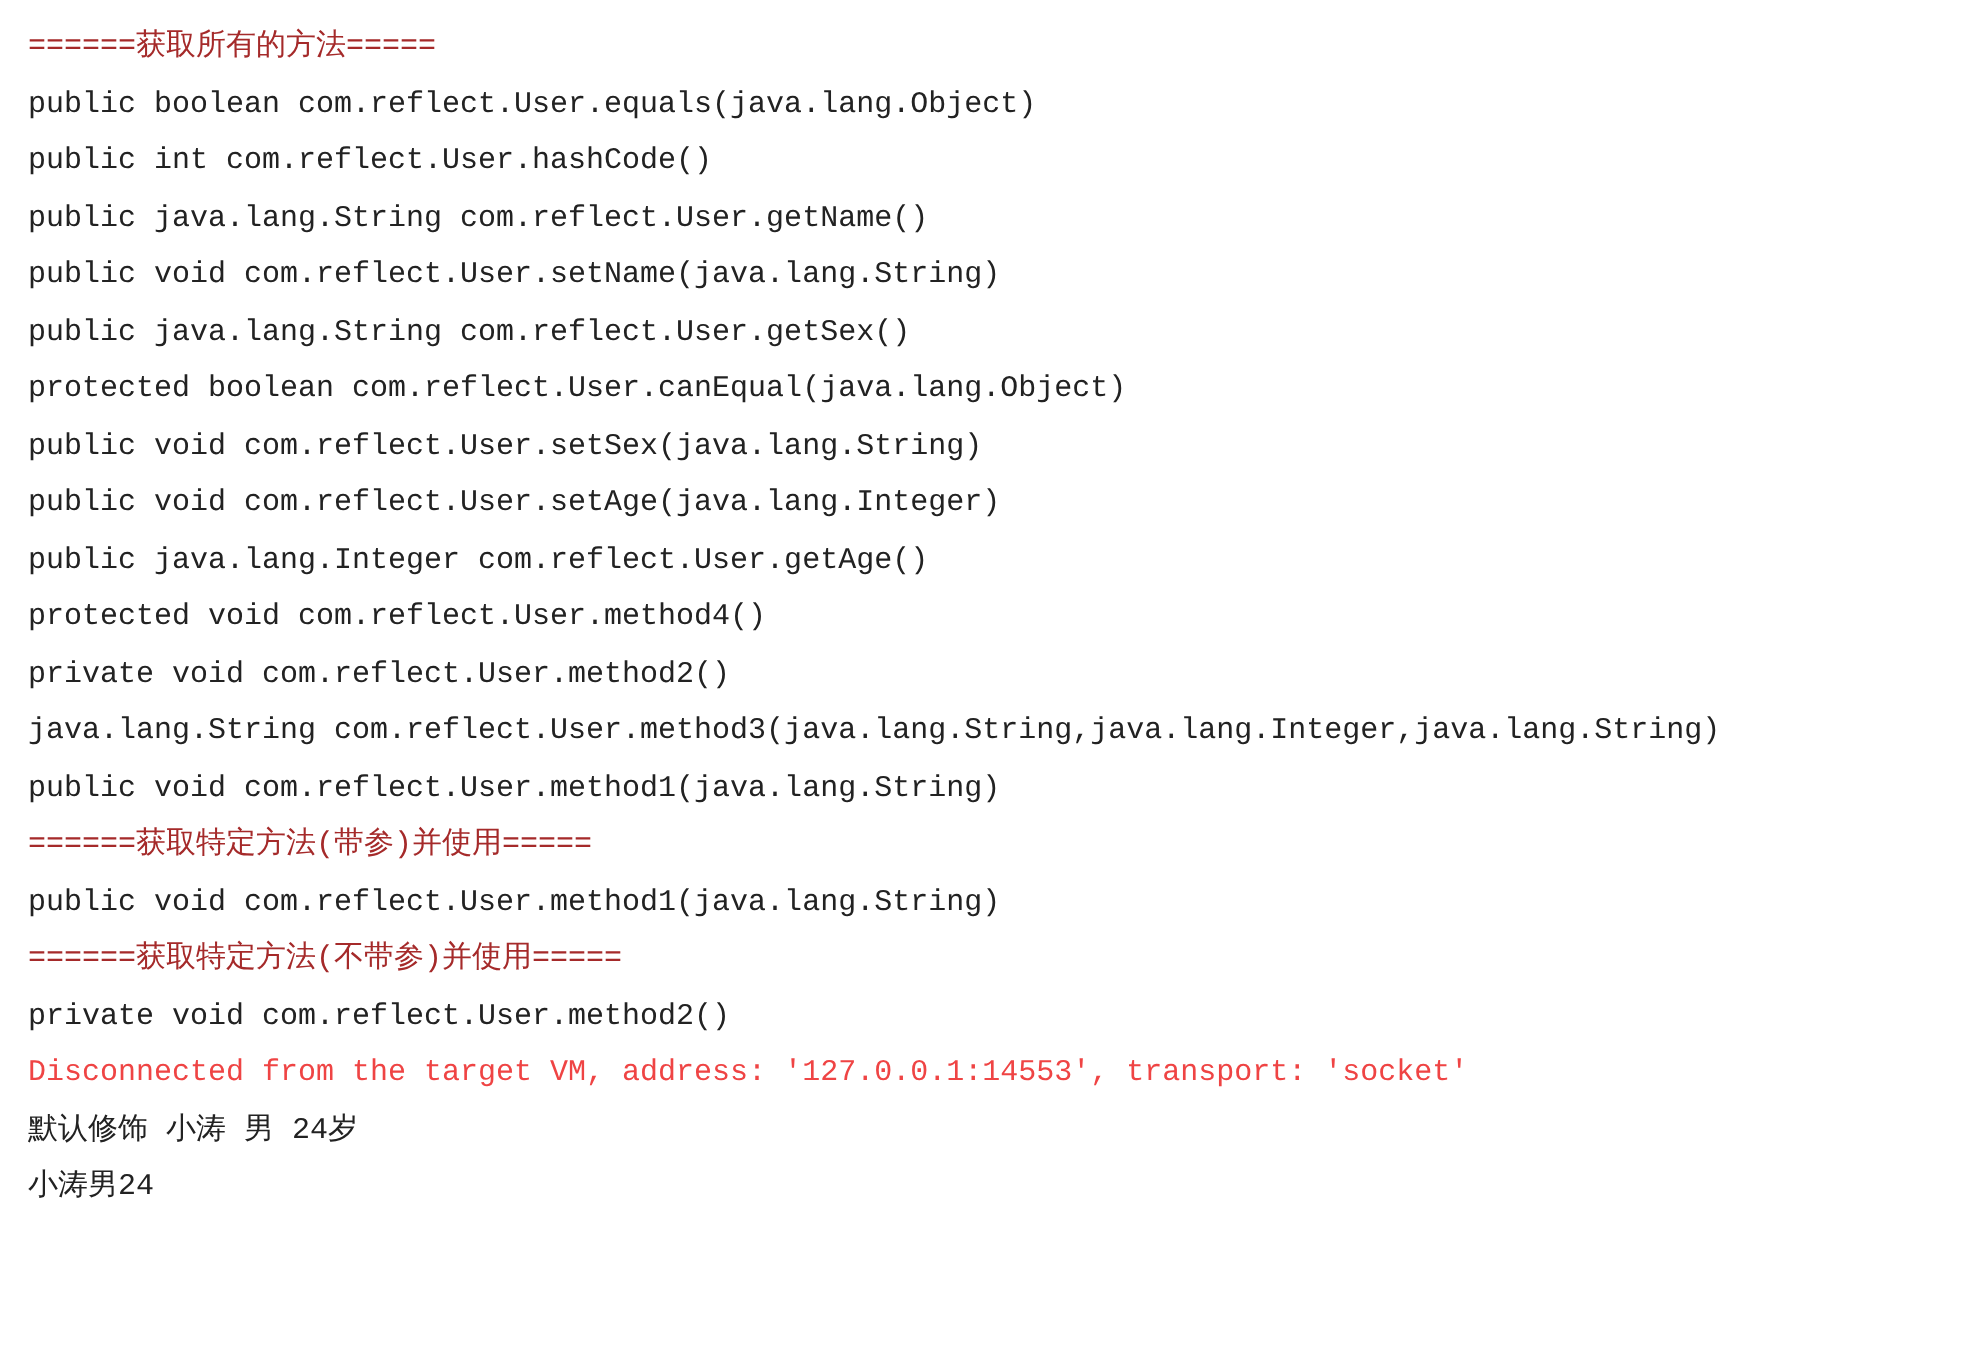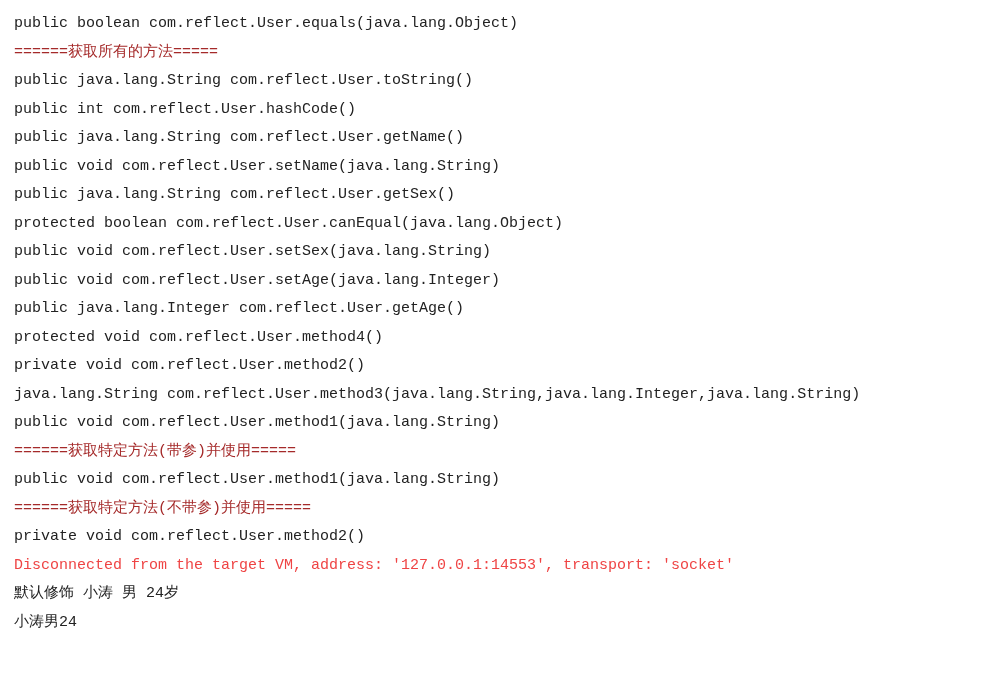--- a/index.html
+++ b/index.html
@@ -22,23 +22,22 @@
       color: #ef4444;
     }
     .black {
       color: #222222;
     }
   </style>
 </head>
 <body>
 
 <div>
+  <span class="line red">======获取所有的方法=====</span>
   <span class="line black">public boolean com.reflect.User.equals(java.lang.Object)</span>
-  <span class="line red">======获取所有的方法=====</span>
-  <span class="line black">public java.lang.String com.reflect.User.toString()</span>
   <span class="line black">public int com.reflect.User.hashCode()</span>
   <span class="line black">public java.lang.String com.reflect.User.getName()</span>
   <span class="line black">public void com.reflect.User.setName(java.lang.String)</span>
   <span class="line black">public java.lang.String com.reflect.User.getSex()</span>
   <span class="line black">protected boolean com.reflect.User.canEqual(java.lang.Object)</span>
   <span class="line black">public void com.reflect.User.setSex(java.lang.String)</span>
   <span class="line black">public void com.reflect.User.setAge(java.lang.Integer)</span>
   <span class="line black">public java.lang.Integer com.reflect.User.getAge()</span>
   <span class="line black">protected void com.reflect.User.method4()</span>
   <span class="line black">private void com.reflect.User.method2()</span>

